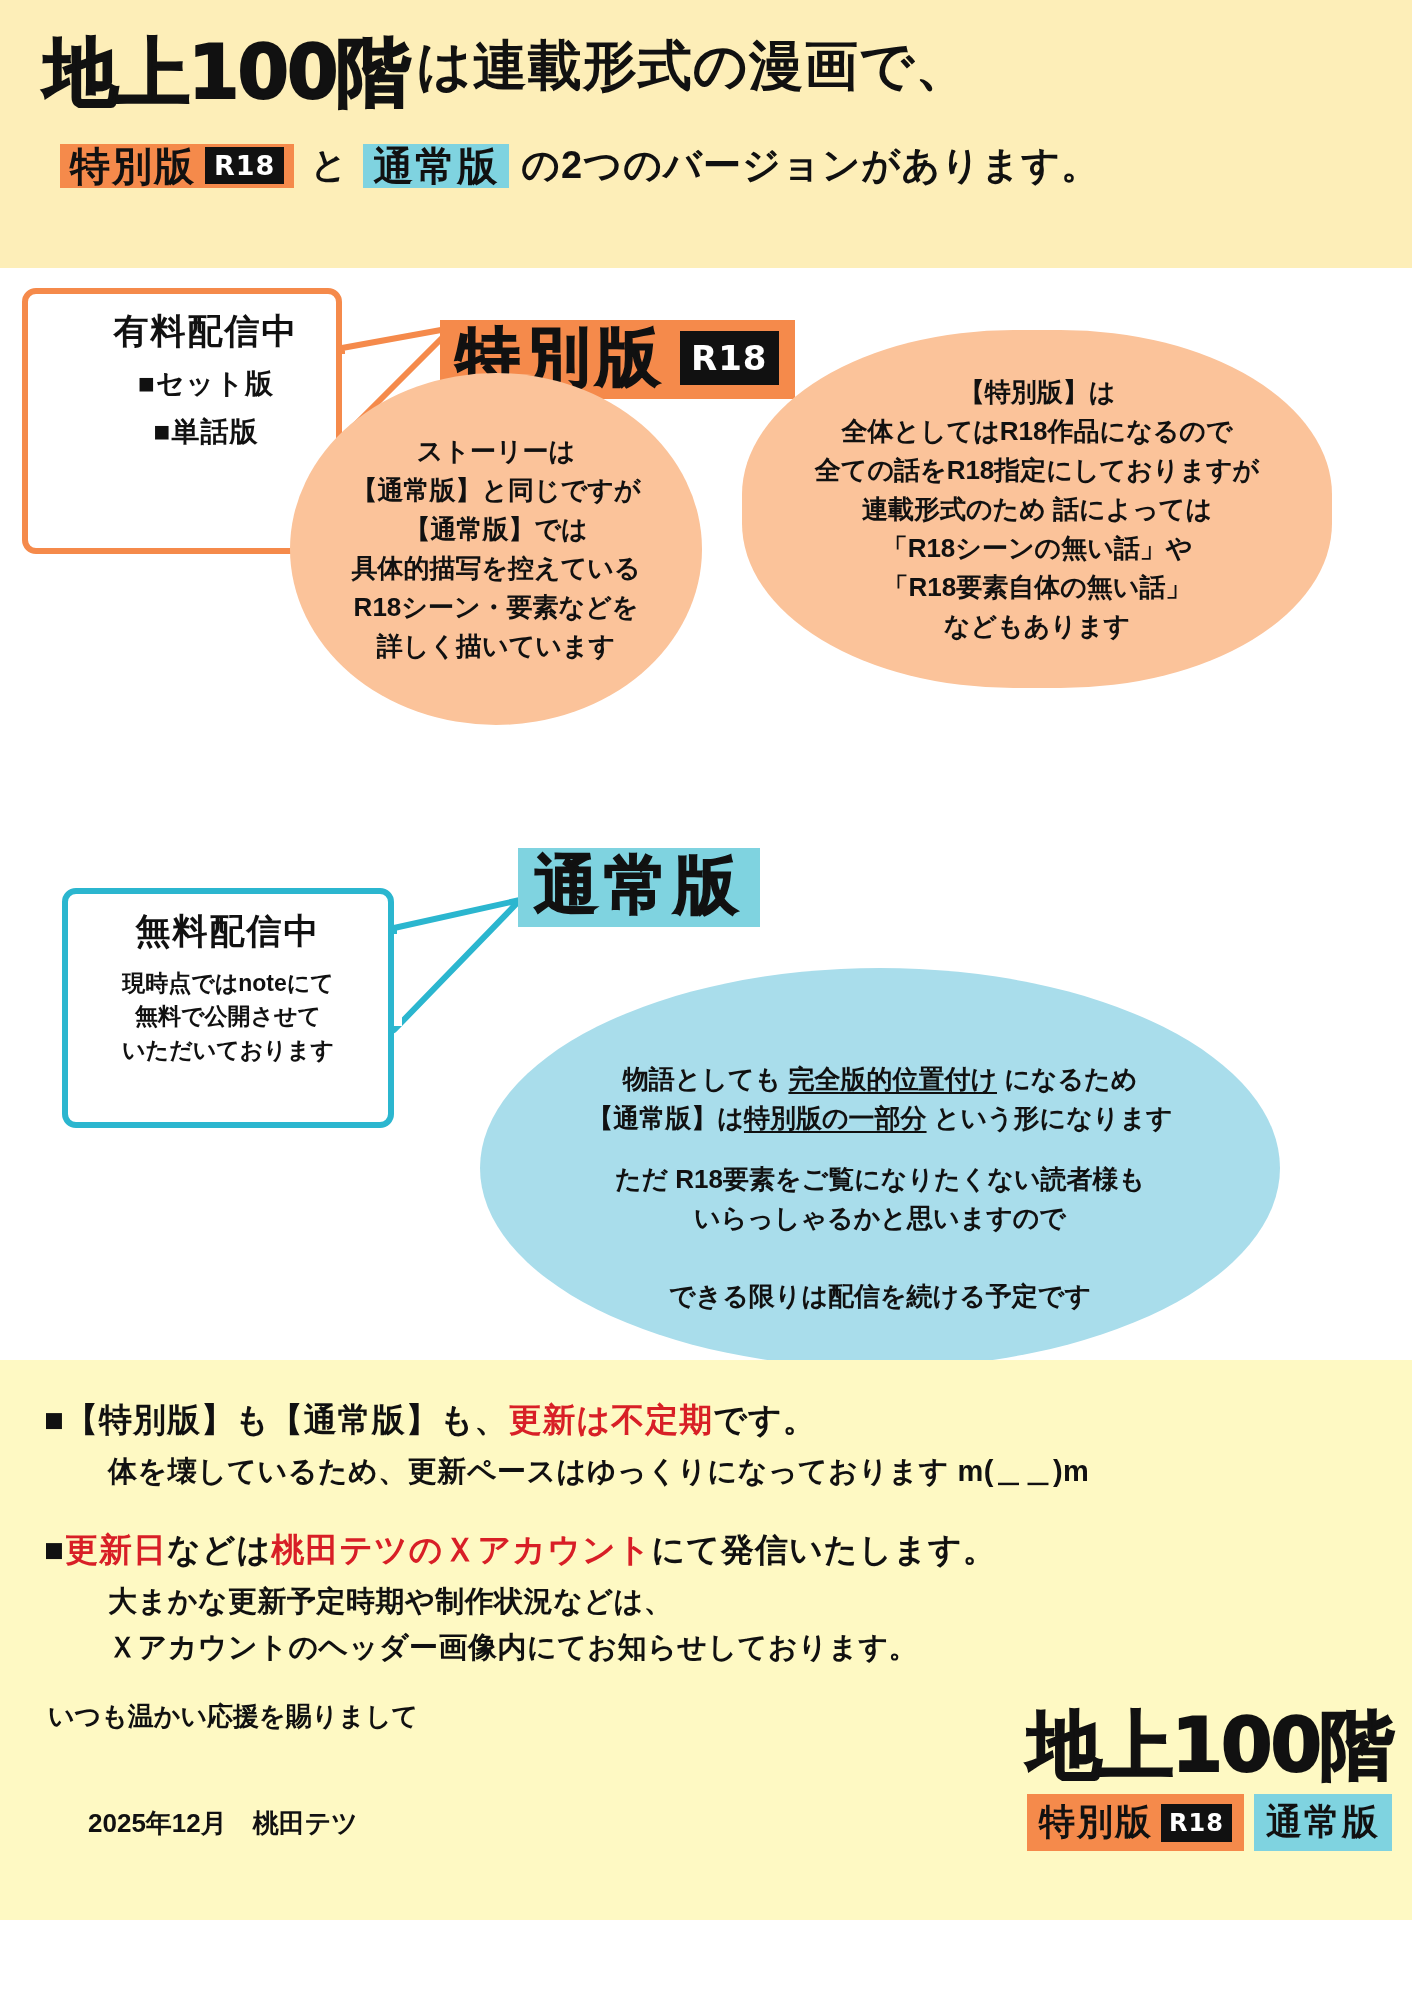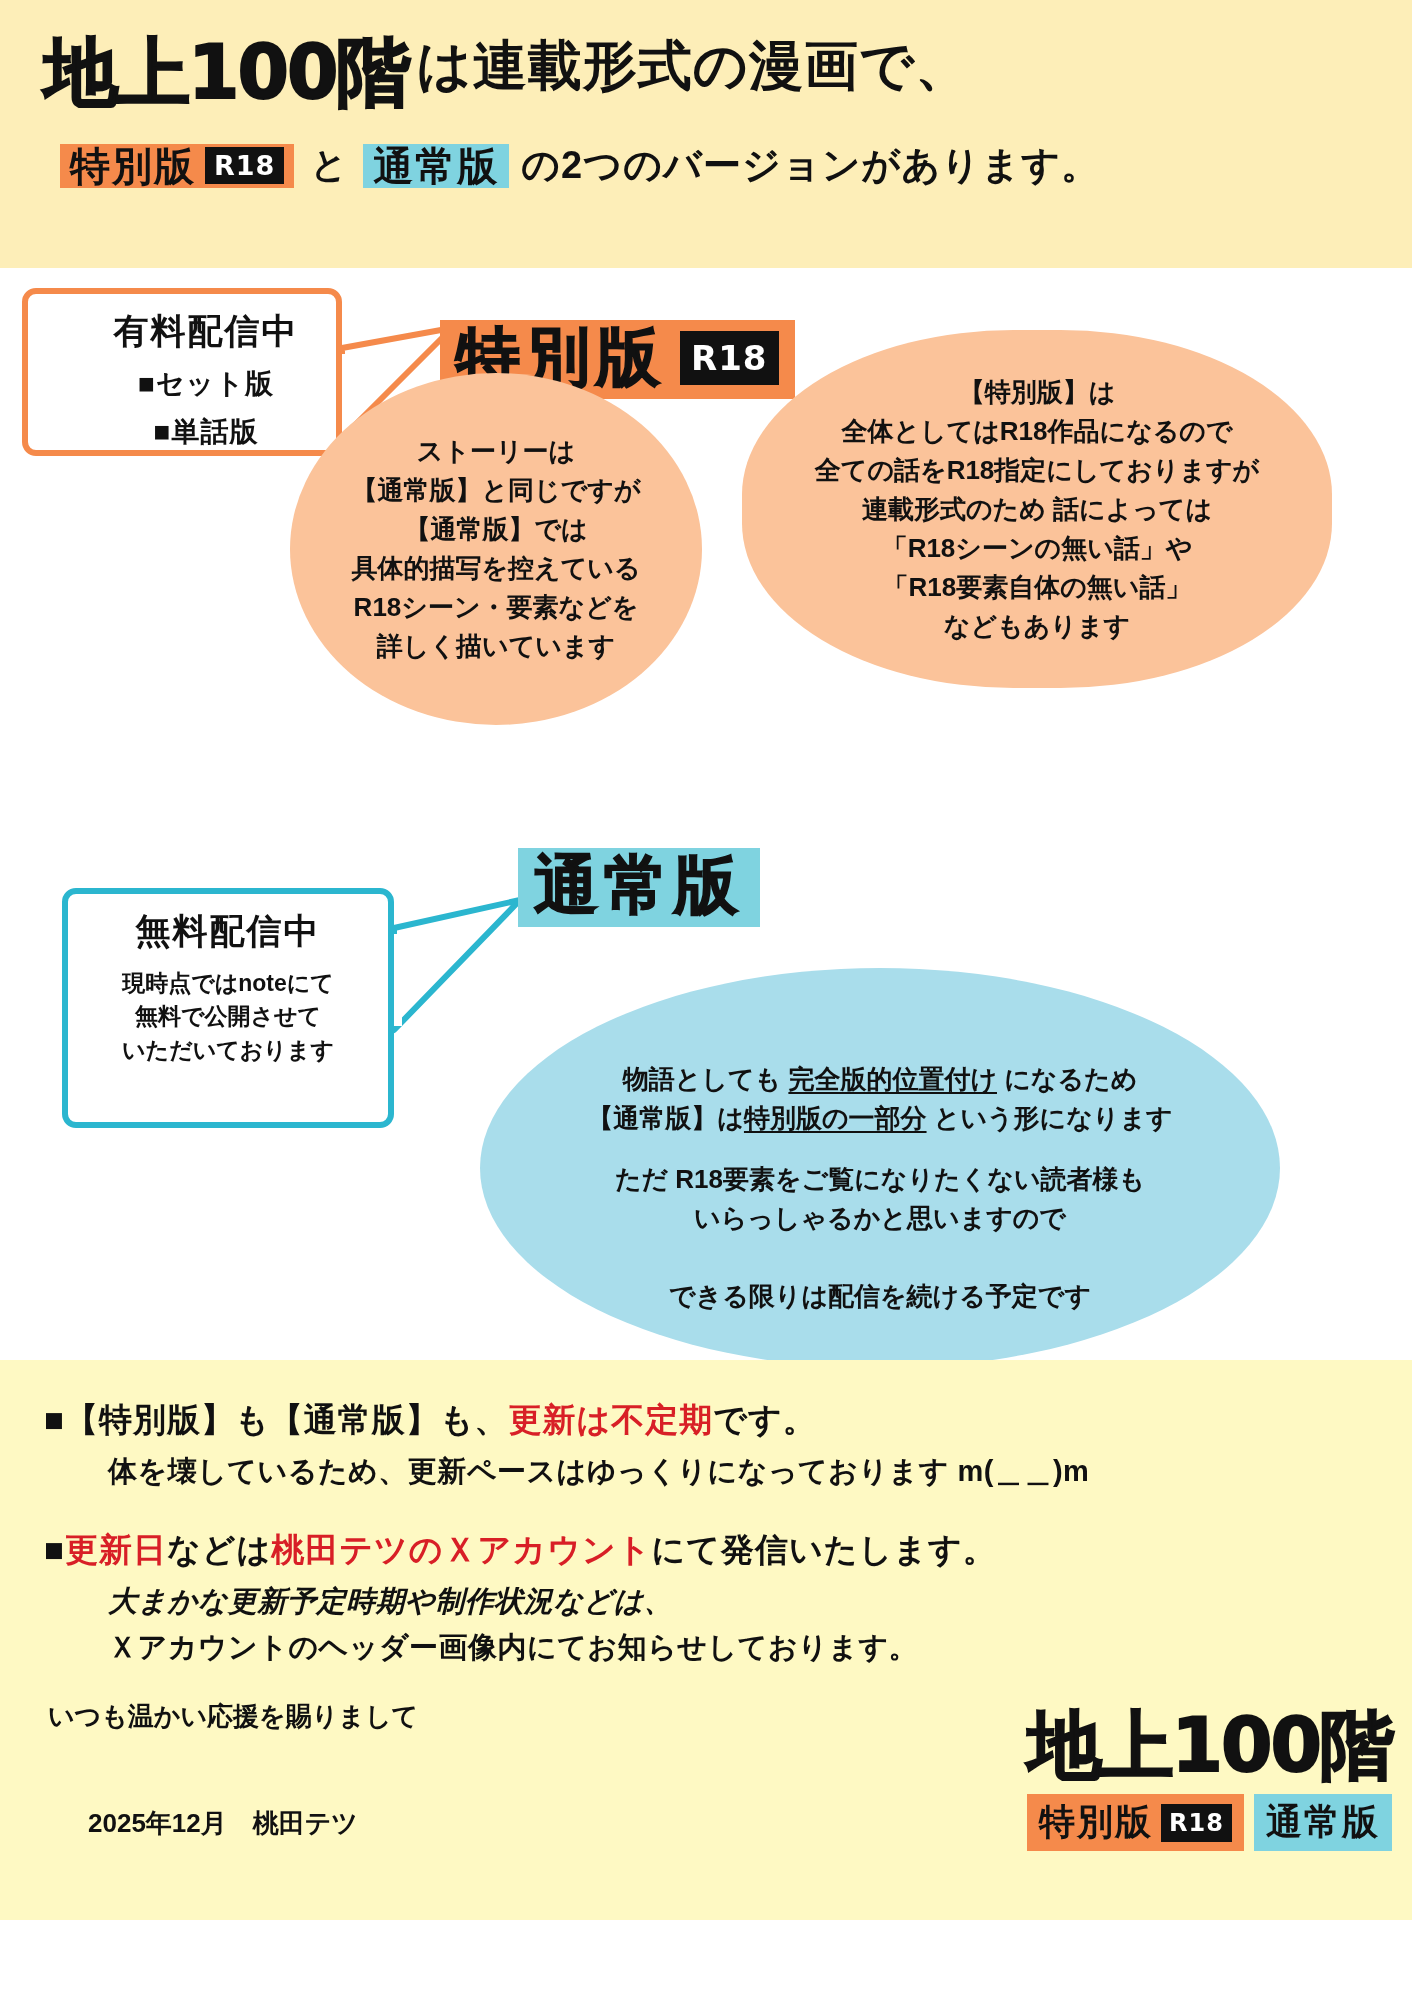--- a/index.html
+++ b/index.html
@@ -143,21 +143,21 @@
     font-weight: bold;
     letter-spacing: 1px;
     margin-top: 10px;
   }
   .callout .co-sub {
     font-size: 23px;
     line-height: 1.45;
     margin-top: 12px;
     font-weight: bold;
   }
-  #paid-box  { left: 22px; top: 20px; width: 320px; height: 168px; padding-left: 48px; }
+  #paid-box  { left: 22px; top: 20px; width: 320px; height: 266px; padding-left: 48px; }
   #free-box  { left: 62px; top: 620px; width: 332px; height: 240px; }
 
   
   .tail-svg {
     position: absolute;
     left: 0; top: 0;
     width: 1412px; height: 1148px;
     pointer-events: none;
   }
 
@@ -227,21 +227,21 @@
     letter-spacing: 1px;
   }
   .bb-sub {
     font-size: 29px;
     letter-spacing: 0.5px;
   }
   .red { color: #d81f26; }
   #bb1 { left: 44px; top: 38px; }
   #bb1s { left: 108px; top: 92px; }
   #bb2 { left: 44px; top: 168px; }
-  #bb2s1 { left: 108px; top: 222px; font-style: italic; }
+  #bb2s1 { left: 108px; top: 222px; }
   #bb2s2 { left: 108px; top: 268px; }
 
   .thanks {
     position: absolute;
     left: 48px; top: 336px;
     font-size: 26px;
     font-weight: bold;
     line-height: 1.6;
   }
   .signature {

